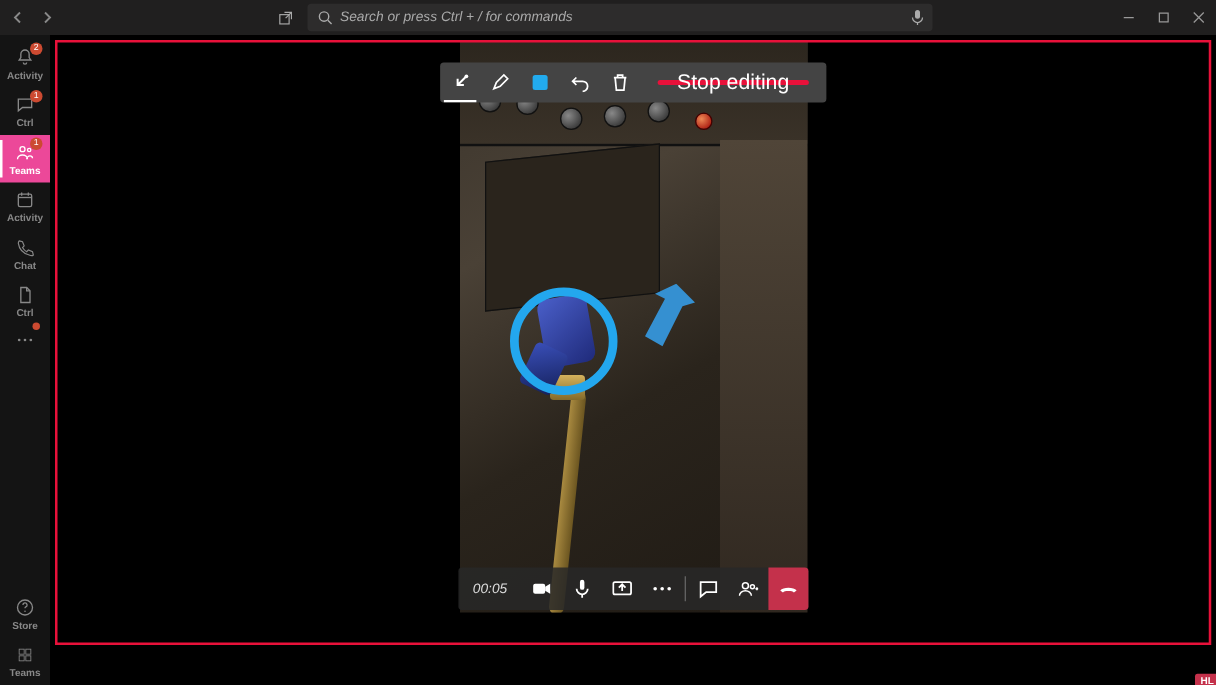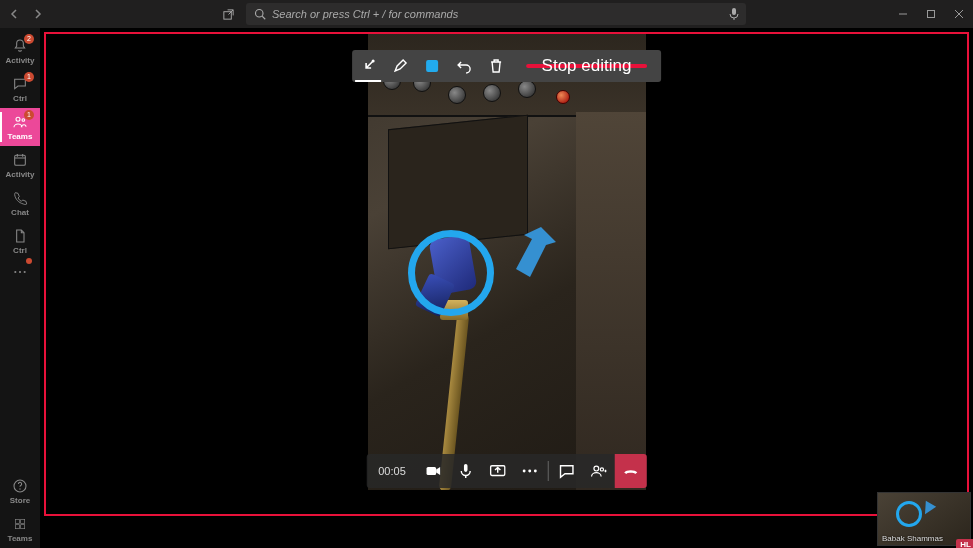--- a/index.html
+++ b/index.html
@@ -53,21 +53,21 @@
 
   
   .edit-toolbar { position: absolute; top: 22px; left: 50%; transform: translateX(-50%); height: 32px; background: #444; border-radius: 3px; display: flex; align-items: stretch; overflow: hidden; }
   .tool-btn { width: 32px; display: flex; align-items: center; justify-content: center; color: #fff; position: relative; }
   .tool-btn.active::after { content:""; position:absolute; left:3px; right:3px; bottom:0; height:2px; background:#fff; }
   .tool-sq { width:12px; height:12px; background:#22abee; border-radius:2px; }
   .stop-btn { padding: 0 14px; display: flex; align-items: center; justify-content: center; font-size: 17px; color: #fff; background: #555; margin: 14px; border-radius: 2px; border: 2px solid #e8113a; }
 
   
   .call-controls { position: absolute; bottom: 60px; left: 50%; transform: translateX(-50%); height: 34px; background: rgba(40,40,40,0.85); border-radius: 3px; display: flex; align-items: center; }
-  .timer { font-size: 11px; color: #ddd; padding: 0 12px; }
+  .timer { font-size: 11px; color: #ddd; padding: 0 12px; font-style: italic; }
   .cc-btn { width: 32px; height: 34px; display:flex; align-items:center; justify-content:center; color:#fff; }
   .cc-btn svg { width:16px; height:16px; }
   .cc-sep { width:1px; height:20px; background:#666; margin: 0 2px; }
   .hangup { background:#c4314b; border-radius: 0 3px 3px 0; }
 
   
   .pip { position: absolute; right: 2px; bottom: 2px; width: 94px; height: 54px; background: linear-gradient(145deg,#4a4236,#2b251c); border:1px solid #333; overflow:hidden; }
   .pip .mini-circle { position:absolute; left:18px; top:8px; width:26px; height:26px; border:3px solid #23a7ee; border-radius:50%; }
   .pip .mini-arrow { position:absolute; left:44px; top:10px; width:0;height:0; border-left:6px solid transparent; border-right:6px solid transparent; border-top:12px solid #3590d1; transform:rotate(30deg);}
   .pip-name { position:absolute; left:4px; bottom:2px; font-size:8px; color:#ddd; text-shadow:0 0 2px #000;}
@@ -303,19 +303,14 @@
     </div>
     <div class="cc-btn hangup">
       <svg viewBox="0 0 22 10">
           <path d="M2 7c3-4 15-4 18 0l-3 2c-1-1-3-1.5-6-1.5S6 8 5 9z" fill="#fff"></path>
         </svg>
     </div>
   </div>
 
   <div class="red-outline"></div>
 
-  <div class="pip">
-    <div class="mini-circle"></div>
-    <div class="mini-arrow"></div>
-    <span class="pip-name">Babak Shammas</span>
-  </div>
   <div class="hl-badge">HL</div>
 </div>
 
 </body></html>

